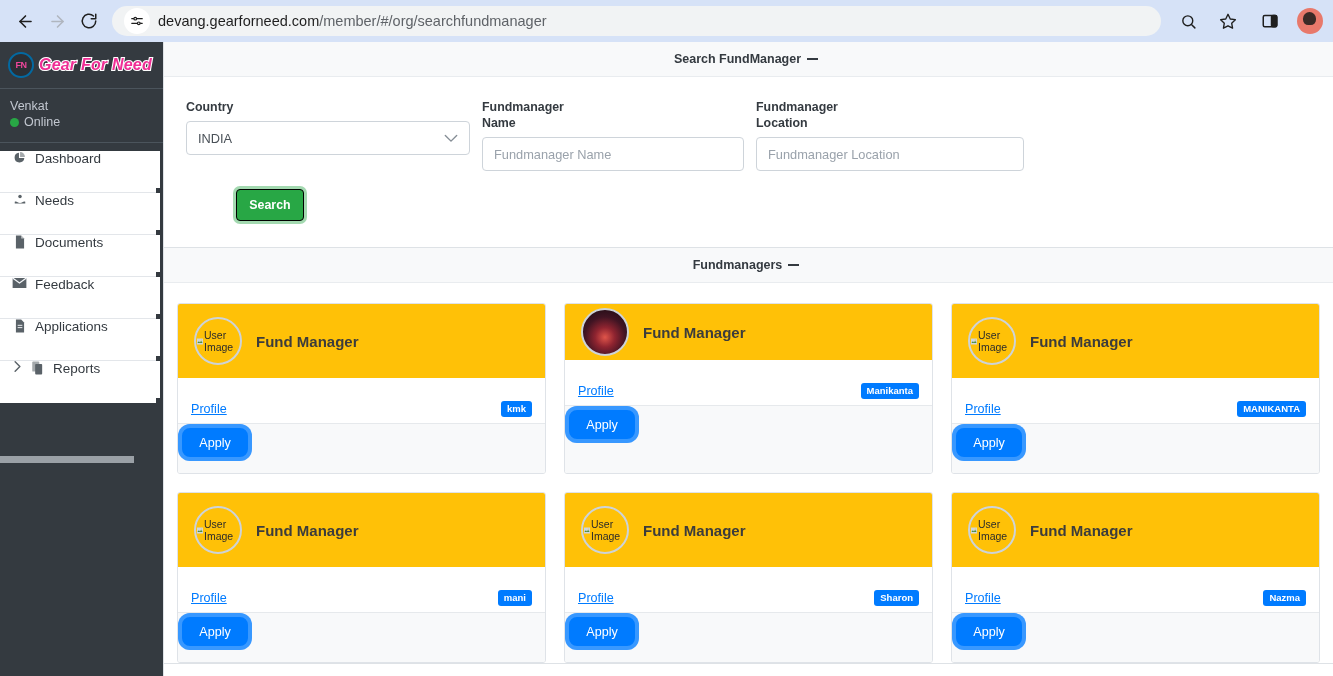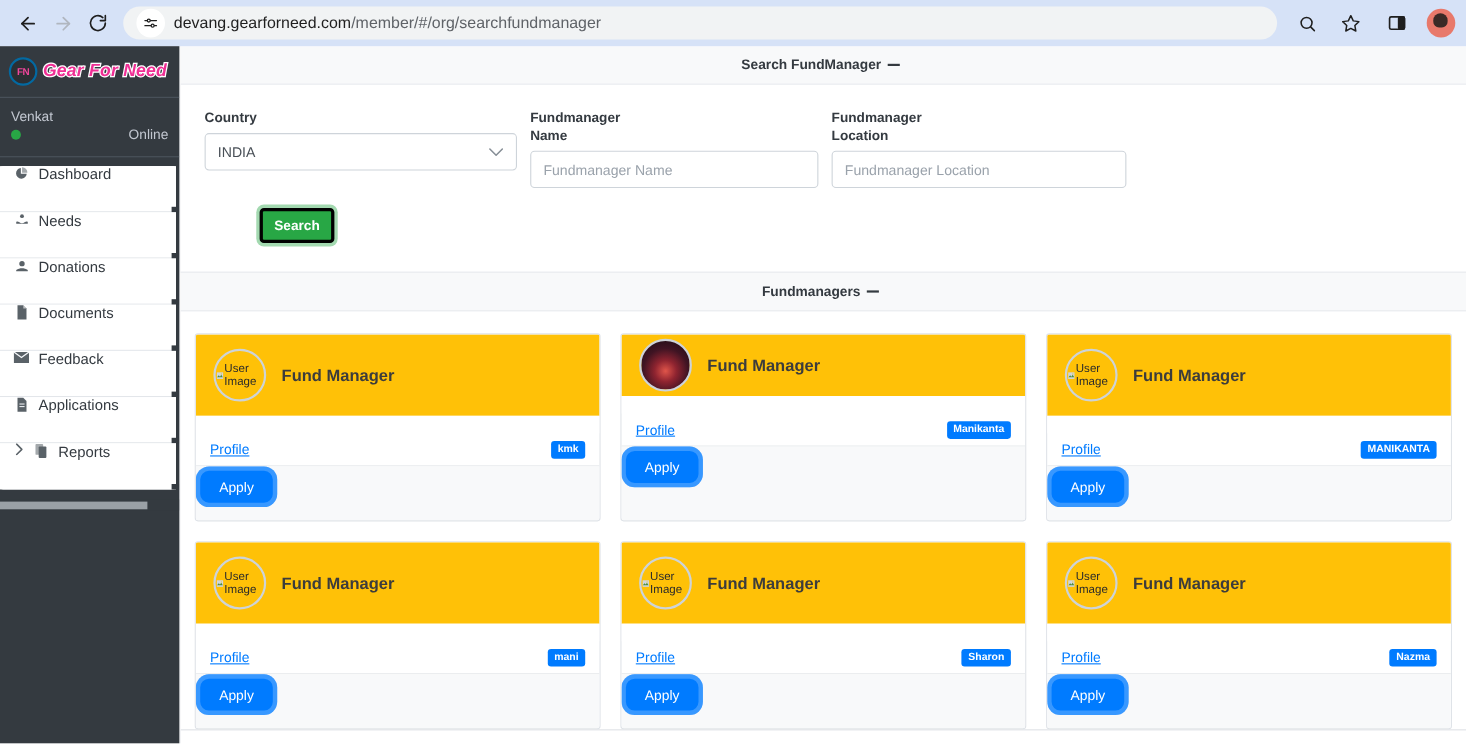--- a/index.html
+++ b/index.html
@@ -124,21 +124,21 @@
     white-space: nowrap;
   }
 
   .user-block {
     padding: 9px 10px 11px 10px;
     border-bottom: 1px solid #4b545c;
   }
   .user-name { color: #c2c7d0; font-size: 12.5px; line-height: 16px; }
   .user-status {
     color: #c2c7d0; font-size: 12.5px; line-height: 17px;
-    display: flex; align-items: center; gap: 5px; justify-content: space-between;
+    display: flex; align-items: center; gap: 5px;
   }
   .dot-online {
     width: 9px; height: 9px; border-radius: 50%;
     background: #28a745; display: inline-block; flex: none;
   }
 
   .nav-wrap {
     margin-top: 8px;
     height: 392px;
     overflow: hidden;
@@ -242,21 +242,21 @@
     padding: 0 11px;
   }
   .sel-box { justify-content: space-between; }
   .sel-box .chev { color: #868e96; display: flex; }
   .inp-box { color: #9aa2ab; }
 
   .btn-search {
     margin-top: 18px;
     width: 68px; height: 32px;
     background: #28a745;
-    border: 3px solid #000000;
+    border: 1px solid #000000;
     border-radius: 4px;
     color: #ffffff;
     font-size: 12.4px; font-weight: bold;
     display: flex; align-items: center; justify-content: center;
     box-shadow: 0 0 0 3px rgba(72,180,97,0.5);
     margin-left: 50px;
   }
 
   
   .fm-body { padding: 20px 13px 0 13px; }
@@ -439,30 +439,20 @@
           <span class="ni-icon">
             <svg width="14" height="14" viewBox="0 0 24 24" fill="currentColor">
                 <circle cx="12" cy="6" r="3"></circle>
                 <path d="M3 15c3-2 5 2 9 2s6-4 9-2v3H3z"></path>
               </svg>
           </span>
           <span class="ni-label">Needs</span>
           <span class="nav-tick"></span>
         </div>
 
-        <div class="nav-item">
-          <span class="ni-icon">
-            <svg width="14" height="14" viewBox="0 0 24 24" fill="currentColor">
-                <circle cx="12" cy="8" r="4.2"></circle>
-                <path d="M3 18c2.5-2 6-3 9-3s6.5 1 9 3v2H3z"></path>
-              </svg>
-          </span>
-          <span class="ni-label">Donations</span>
-          <span class="nav-tick"></span>
-        </div>
 
         <div class="nav-item">
           <span class="ni-icon">
             <svg width="12" height="14" viewBox="0 0 18 24" fill="currentColor">
                 <path d="M2 1h9l5 5v17H2z"></path>
                 <path d="M11 1v5h5z" fill="#fff" opacity=".6"></path>
               </svg>
           </span>
           <span class="ni-label">Documents</span>
           <span class="nav-tick"></span>

